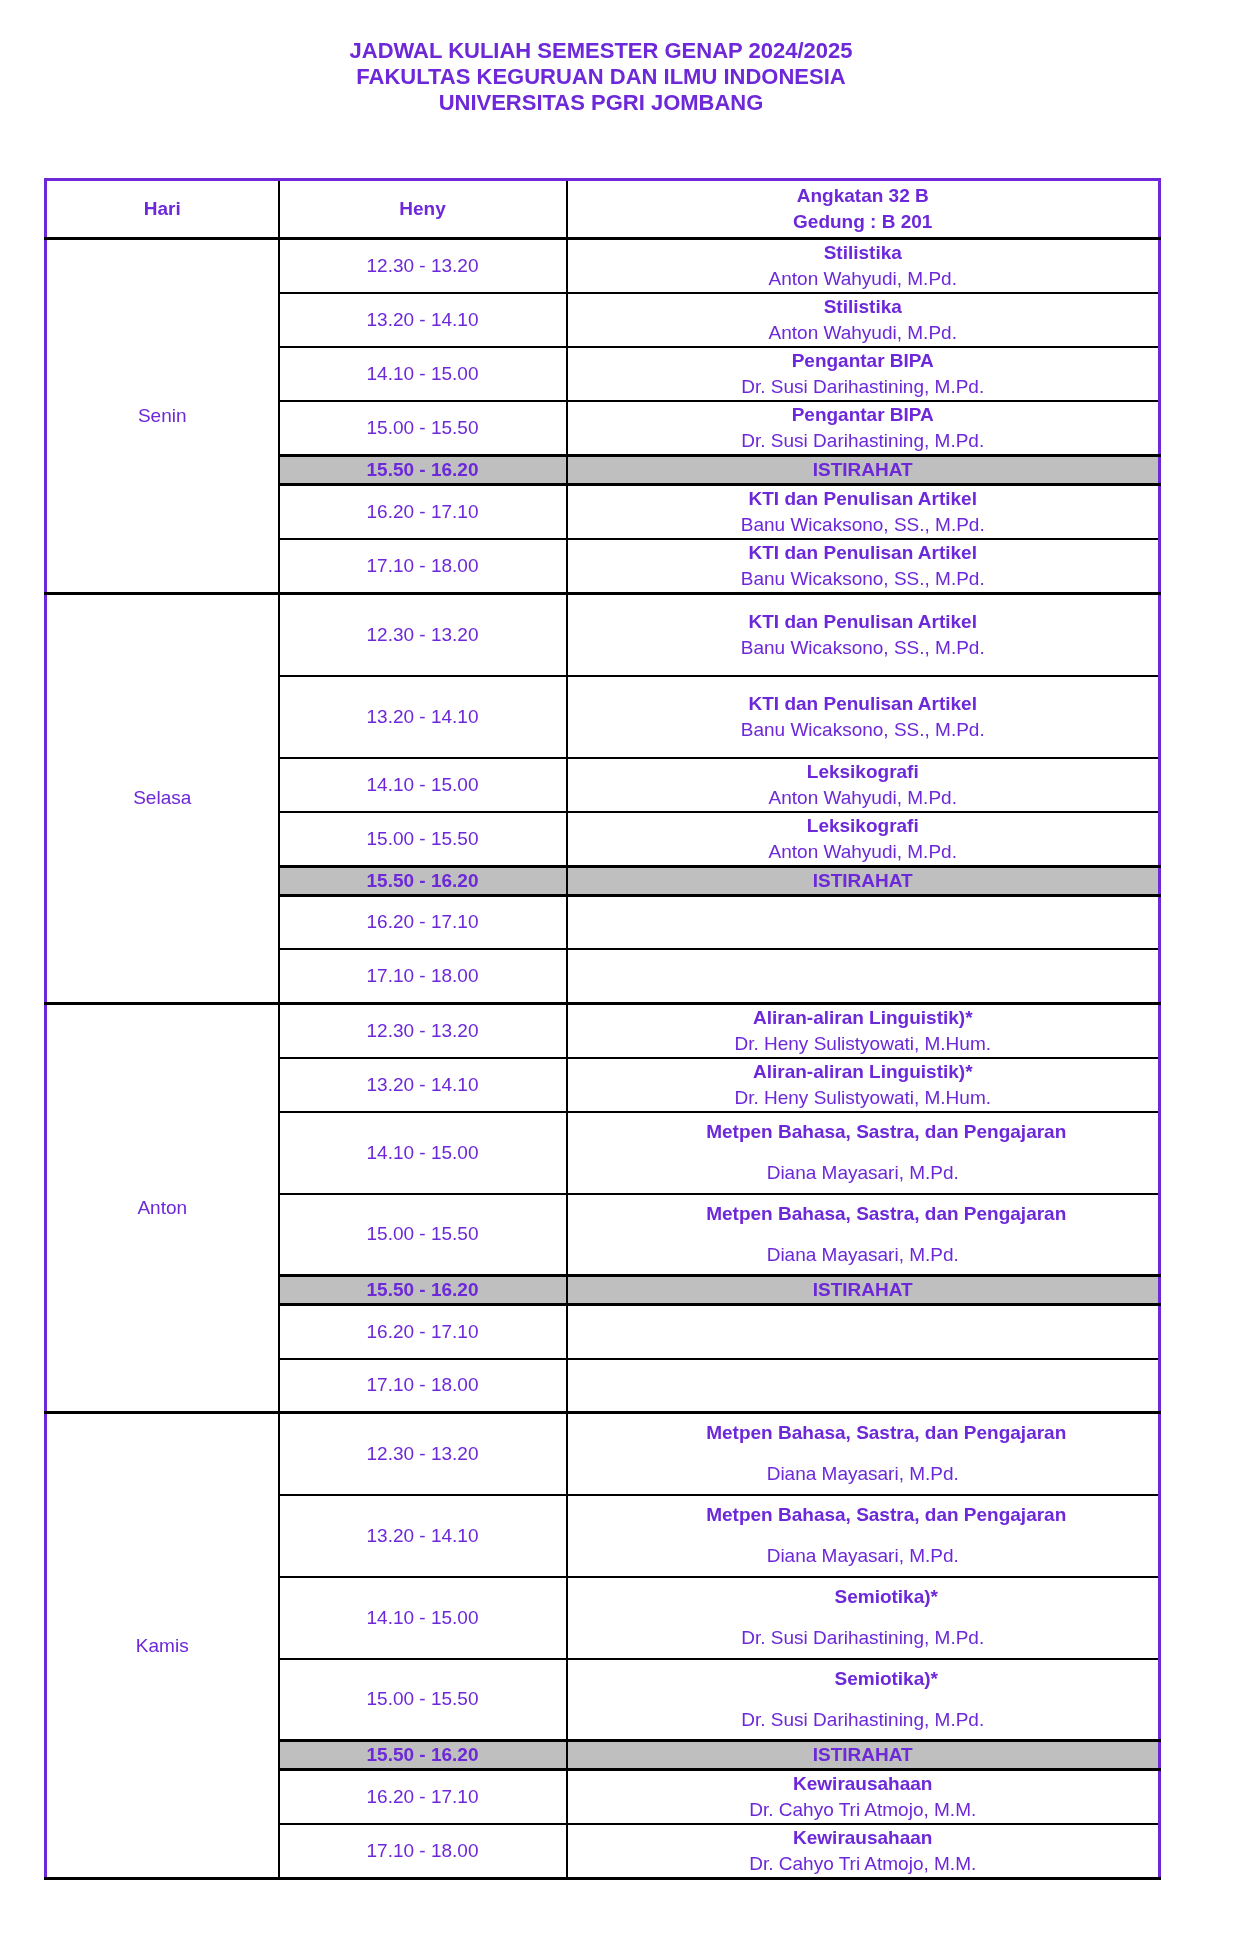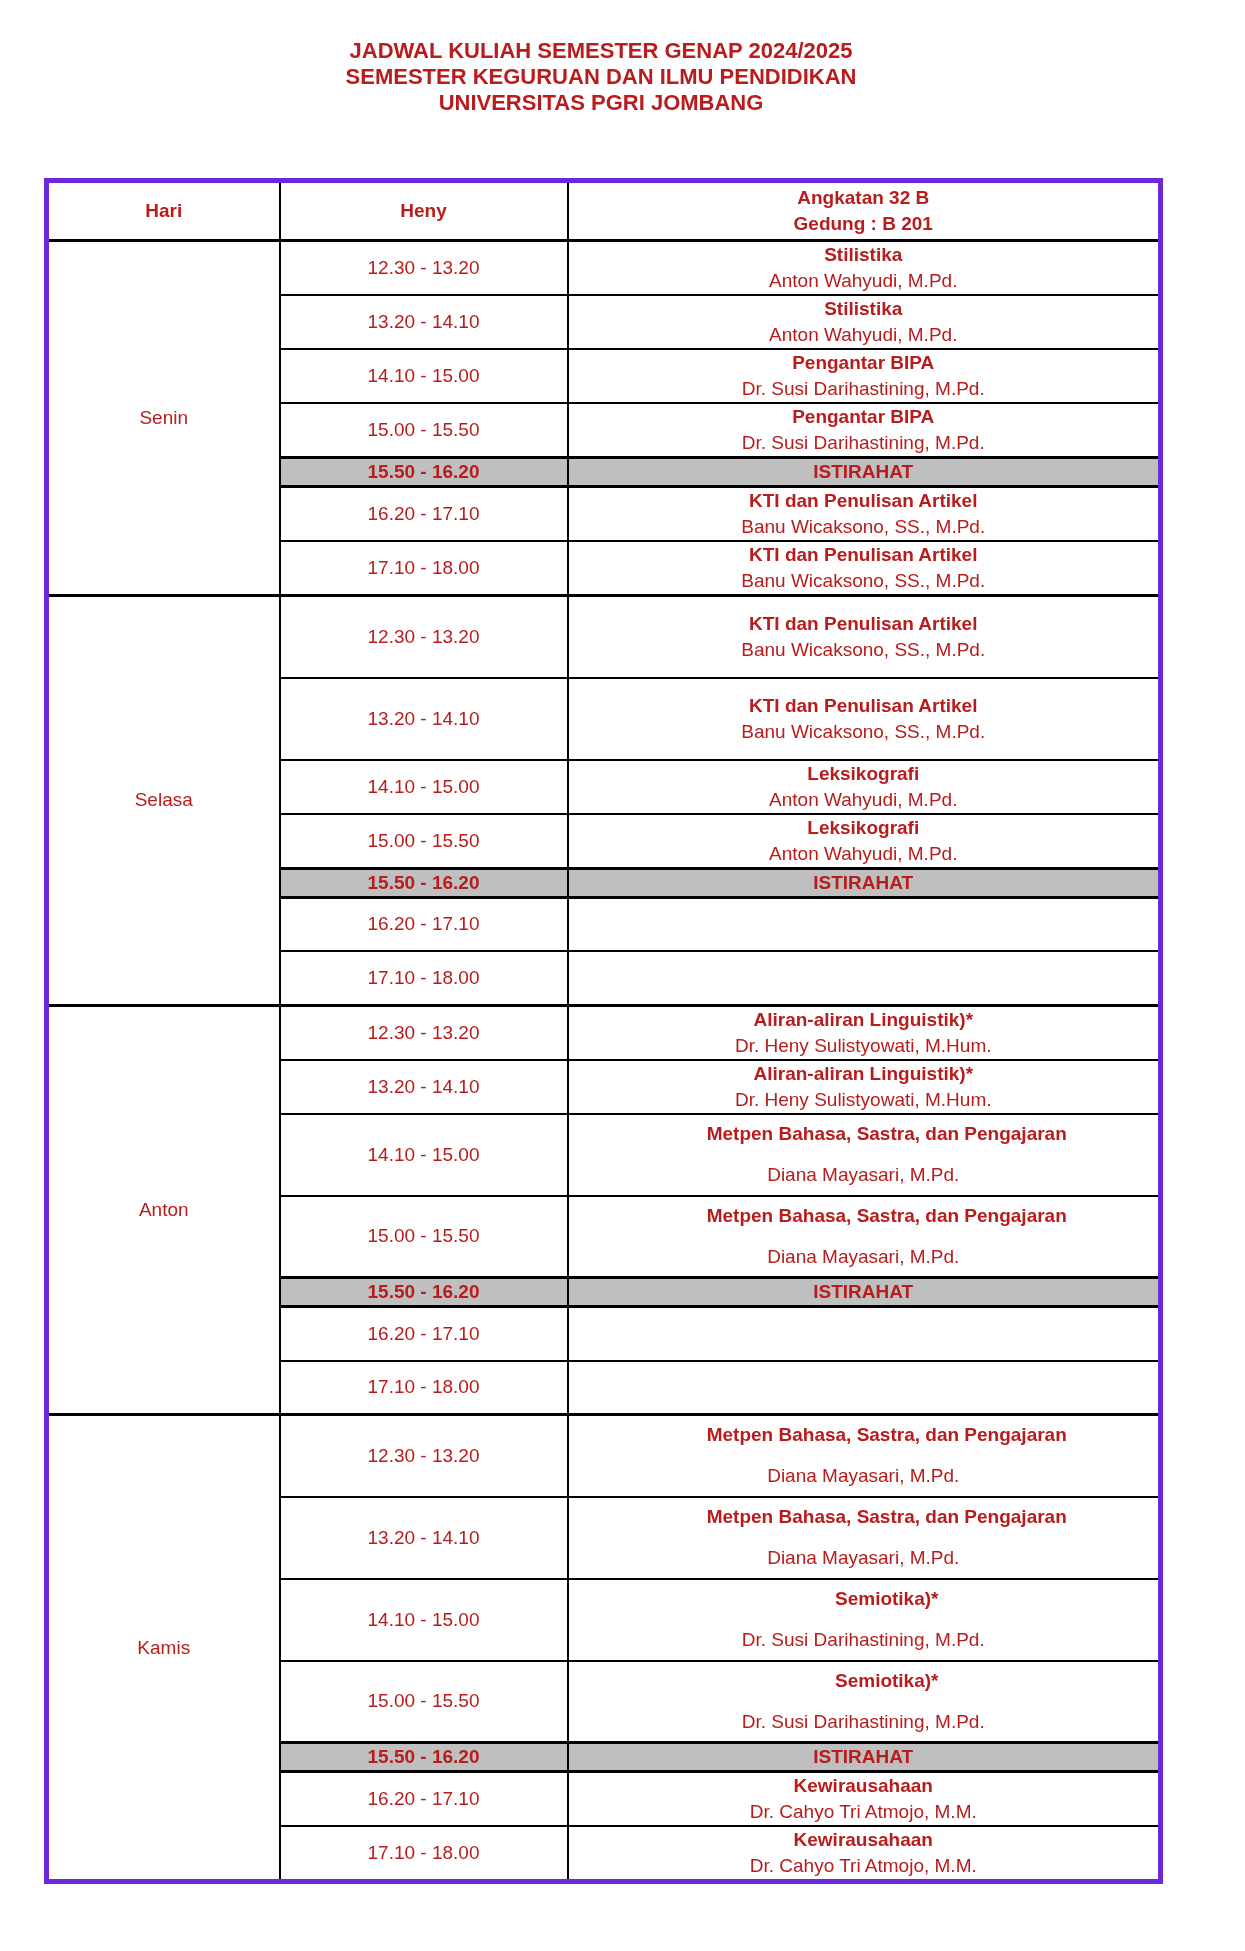--- a/index.html
+++ b/index.html
@@ -1,40 +1,40 @@
 <!DOCTYPE html>
 <html><head>
 <meta charset="utf-8">
 <style>
   html, body { margin: 0; padding: 0; background: #ffffff; }
   .page {
     width: 1245px;
     height: 1951px;
     background: #ffffff;
-    color: #b91c1c;
+    color: #6d28d9;
     font-family: "Liberation Sans", sans-serif;
     box-sizing: border-box;
     padding-top: 38px;
     overflow: hidden;
   }
   .title-block {
     width: 1114px;
     margin-left: 44px;
     text-align: center;
     font-weight: bold;
     font-size: 22px;
     line-height: 26px;
     letter-spacing: 0px;
   }
   table.schedule {
     border-collapse: collapse;
     table-layout: fixed;
     width: 1114px;
     margin: 62px 0 0 44px;
-    border: 5px solid #6d28d9;
+    border: 3px solid #6d28d9;
   }
   col.col-day  { width: 233px; }
   col.col-time { width: 288px; }
   col.col-course { width: 593px; }
   th, td {
     border: 2px solid #000000;
     text-align: center;
     vertical-align: middle;
     font-size: 19px;
     line-height: 26px;
@@ -67,21 +67,21 @@
   tr.kind-tallgap .course-name { margin-bottom: 15px; padding-left: 47px; }
   .time-cell { font-weight: normal; }
 </style>
 </head>
 <body>
 
 <div class="page">
 
   <div class="title-block">
     <div>JADWAL KULIAH SEMESTER GENAP 2024/2025</div>
-    <div>SEMESTER KEGURUAN DAN ILMU PENDIDIKAN</div>
+    <div>FAKULTAS KEGURUAN DAN ILMU INDONESIA</div>
     <div>UNIVERSITAS PGRI JOMBANG</div>
   </div>
 
   <table class="schedule">
     <colgroup>
       <col class="col-day">
       <col class="col-time">
       <col class="col-course">
     </colgroup>
     <thead>

